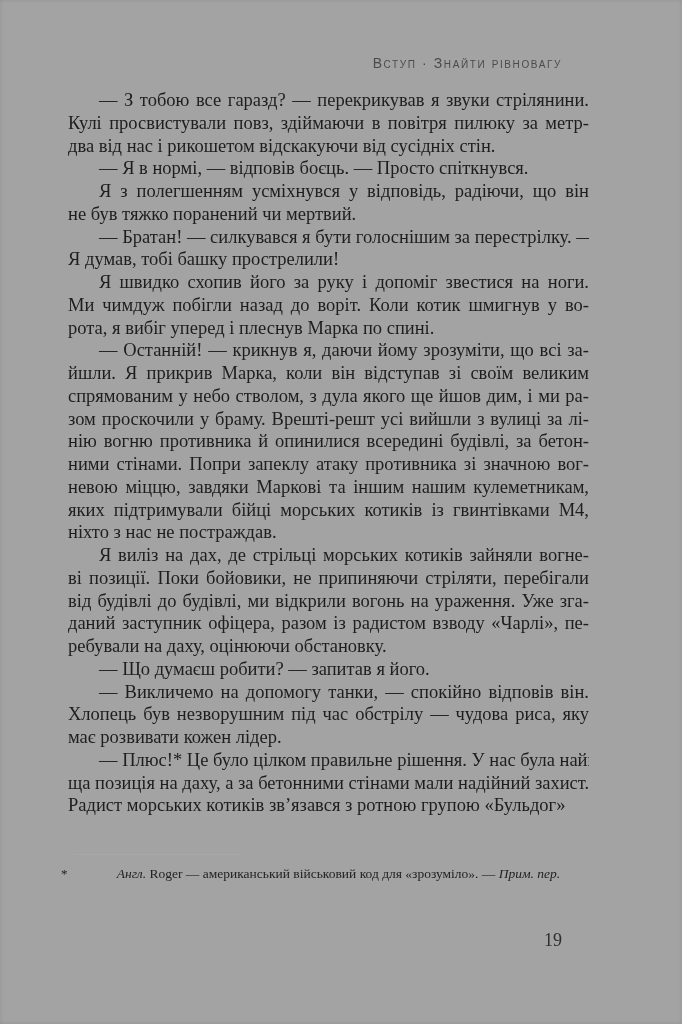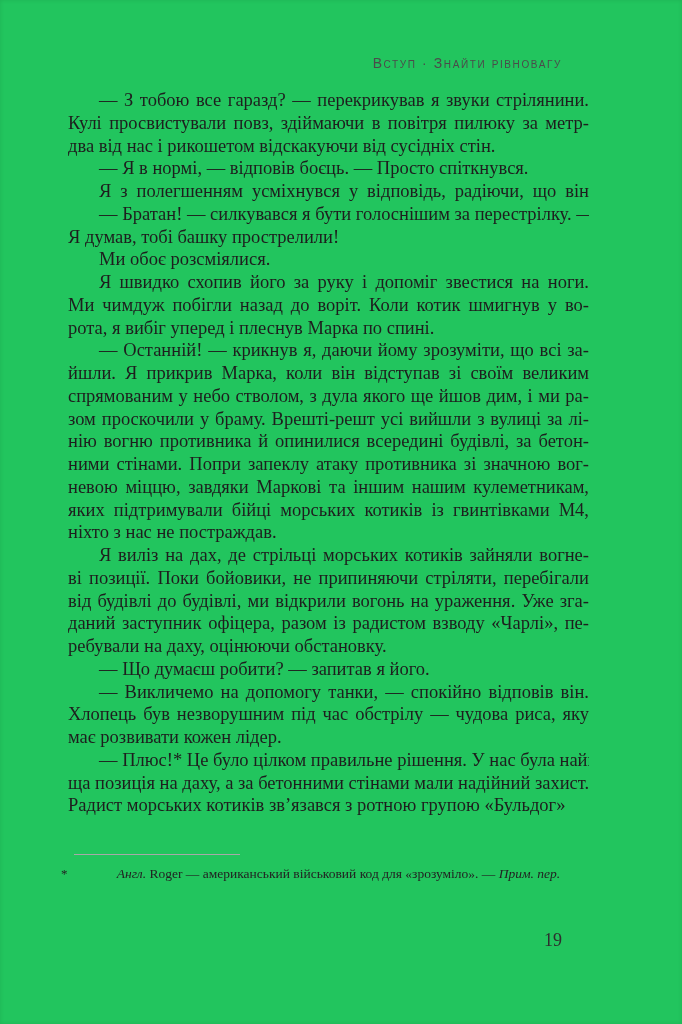--- a/index.html
+++ b/index.html
@@ -1,21 +1,21 @@
 <!DOCTYPE html>
 <html lang="uk"><head>
 <meta charset="utf-8">
 <title>Book page</title>
 <style>
   html, body { margin: 0; padding: 0; background: #ffffff; }
   .page {
     position: relative;
     width: 682px;
     height: 1024px;
-    background: #22c55e;
+    background: #a3a3a3;
     box-shadow: inset 0 0 4px rgba(0,0,0,0.10);
     overflow: hidden;
     font-family: "Liberation Serif", "DejaVu Serif", serif;
     color: #1e1e1e;
   }
   .running-header {
     position: absolute;
     top: 55px;
     right: 120px;
     font-family: "Liberation Sans", "DejaVu Sans", sans-serif;
@@ -80,23 +80,23 @@
 <div class="page">
 
   <div class="running-header">Вступ · Знайти рівновагу</div>
 
   <div class="body-text">
       <div class="line first">— З тобою все гаразд? — перекрикував я звуки стрілянини.</div>
       <div class="line">Кулі просвистували повз, здіймаючи в повітря пилюку за метр-</div>
       <div class="line last">два від нас і рикошетом відскакуючи від сусідніх стін.</div>
       <div class="line first last">— Я в нормі, — відповів боєць. — Просто спіткнувся.</div>
       <div class="line first">Я з полегшенням усміхнувся у відповідь, радіючи, що він</div>
+      <div class="line last">не був тяжко поранений чи мертвий.</div>
       <div class="line first">— Братан! — силкувався я бути голоснішим за перестрілку. —</div>
       <div class="line last">Я думав, тобі башку прострелили!</div>
-      <div class="line first last">Ми обоє розсміялися.</div>
       <div class="line first">Я швидко схопив його за руку і допоміг звестися на ноги.</div>
       <div class="line">Ми чимдуж побігли назад до воріт. Коли котик шмигнув у во-</div>
       <div class="line last">рота, я вибіг уперед і плеснув Марка по спині.</div>
       <div class="line first">— Останній! — крикнув я, даючи йому зрозуміти, що всі за-</div>
       <div class="line">йшли. Я прикрив Марка, коли він відступав зі своїм великим</div>
       <div class="line">спрямованим у небо стволом, з дула якого ще йшов дим, і ми ра-</div>
       <div class="line">зом проскочили у браму. Врешті-решт усі вийшли з вулиці за лі-</div>
       <div class="line">нію вогню противника й опинилися всередині будівлі, за бетон-</div>
       <div class="line">ними стінами. Попри запеклу атаку противника зі значною вог-</div>
       <div class="line">невою міццю, завдяки Маркові та іншим нашим кулеметникам,</div>

